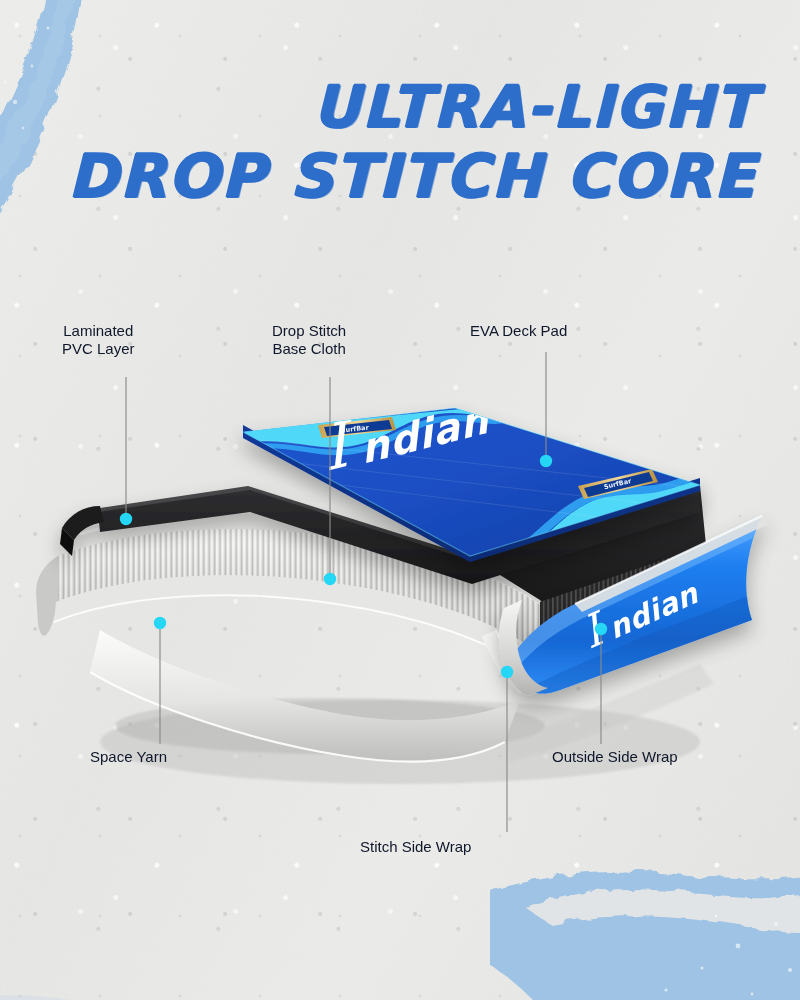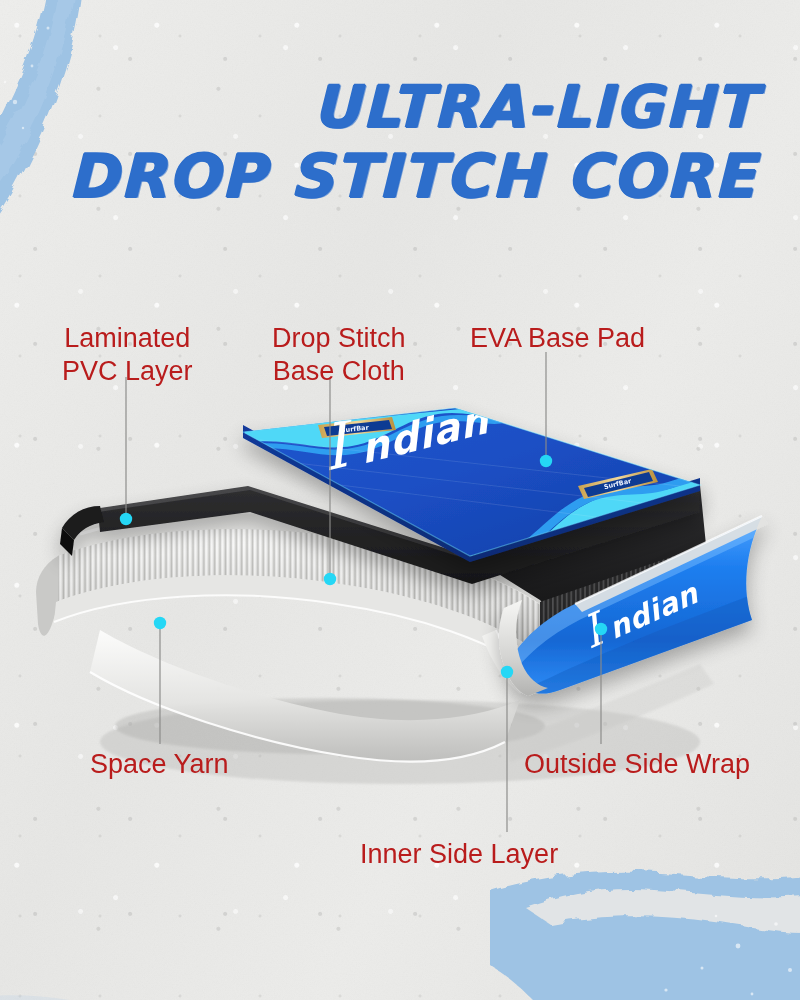--- a/index.html
+++ b/index.html
@@ -56,32 +56,32 @@
   }
   #title-line-1{ font-size:58px; }
   #title-line-2{ font-size:60px; margin-top:10px; }
 
   
   #board-illustration{ position:absolute; z-index:4; left:0; top:0; width:800px; height:1000px; }
 
   
   .callout-label{
     position:absolute; z-index:8;
-    color:#b91c1c;
-    font-size:27px;
+    color:#0f172a;
+    font-size:15px;
     line-height:1.22;
     white-space:pre-line;
     font-family:"Liberation Sans", sans-serif;
   }
   #label-laminated-pvc-layer{ left:62px;  top:322px; text-align:center; }
   #label-drop-stitch-base-cloth{ left:272px; top:322px; text-align:center; }
   #label-eva-deck-pad{ left:470px; top:322px; }
   #label-space-yarn{ left:90px;  top:748px; }
   #label-inner-side-wrap{ left:360px; top:838px; }
-  #label-outside-side-wrap{ left:524px; top:748px; }
+  #label-outside-side-wrap{ left:552px; top:748px; }
 
   
   #leader-lines{ position:absolute; z-index:7; left:0; top:0; width:800px; height:1000px; pointer-events:none; }
 </style>
 </head>
 <body>
 
 <div id="paper-texture"></div>
 
 <svg id="paper-grain" viewBox="0 0 800 1000" preserveAspectRatio="none">
@@ -368,19 +368,19 @@
     <circle cx="601" cy="629" r="6.2" fill="#25d7f5"></circle>
   </g>
 </svg>
 
 <div class="callout-label" id="label-laminated-pvc-layer">Laminated
 PVC Layer</div>
 
 <div class="callout-label" id="label-drop-stitch-base-cloth">Drop Stitch
 Base Cloth</div>
 
-<div class="callout-label" id="label-eva-deck-pad">EVA Base Pad</div>
+<div class="callout-label" id="label-eva-deck-pad">EVA Deck Pad</div>
 
 <div class="callout-label" id="label-space-yarn">Space Yarn</div>
 
-<div class="callout-label" id="label-inner-side-wrap">Inner Side Layer</div>
+<div class="callout-label" id="label-inner-side-wrap">Stitch Side Wrap</div>
 
 <div class="callout-label" id="label-outside-side-wrap">Outside Side Wrap</div>
 
 </body></html>

